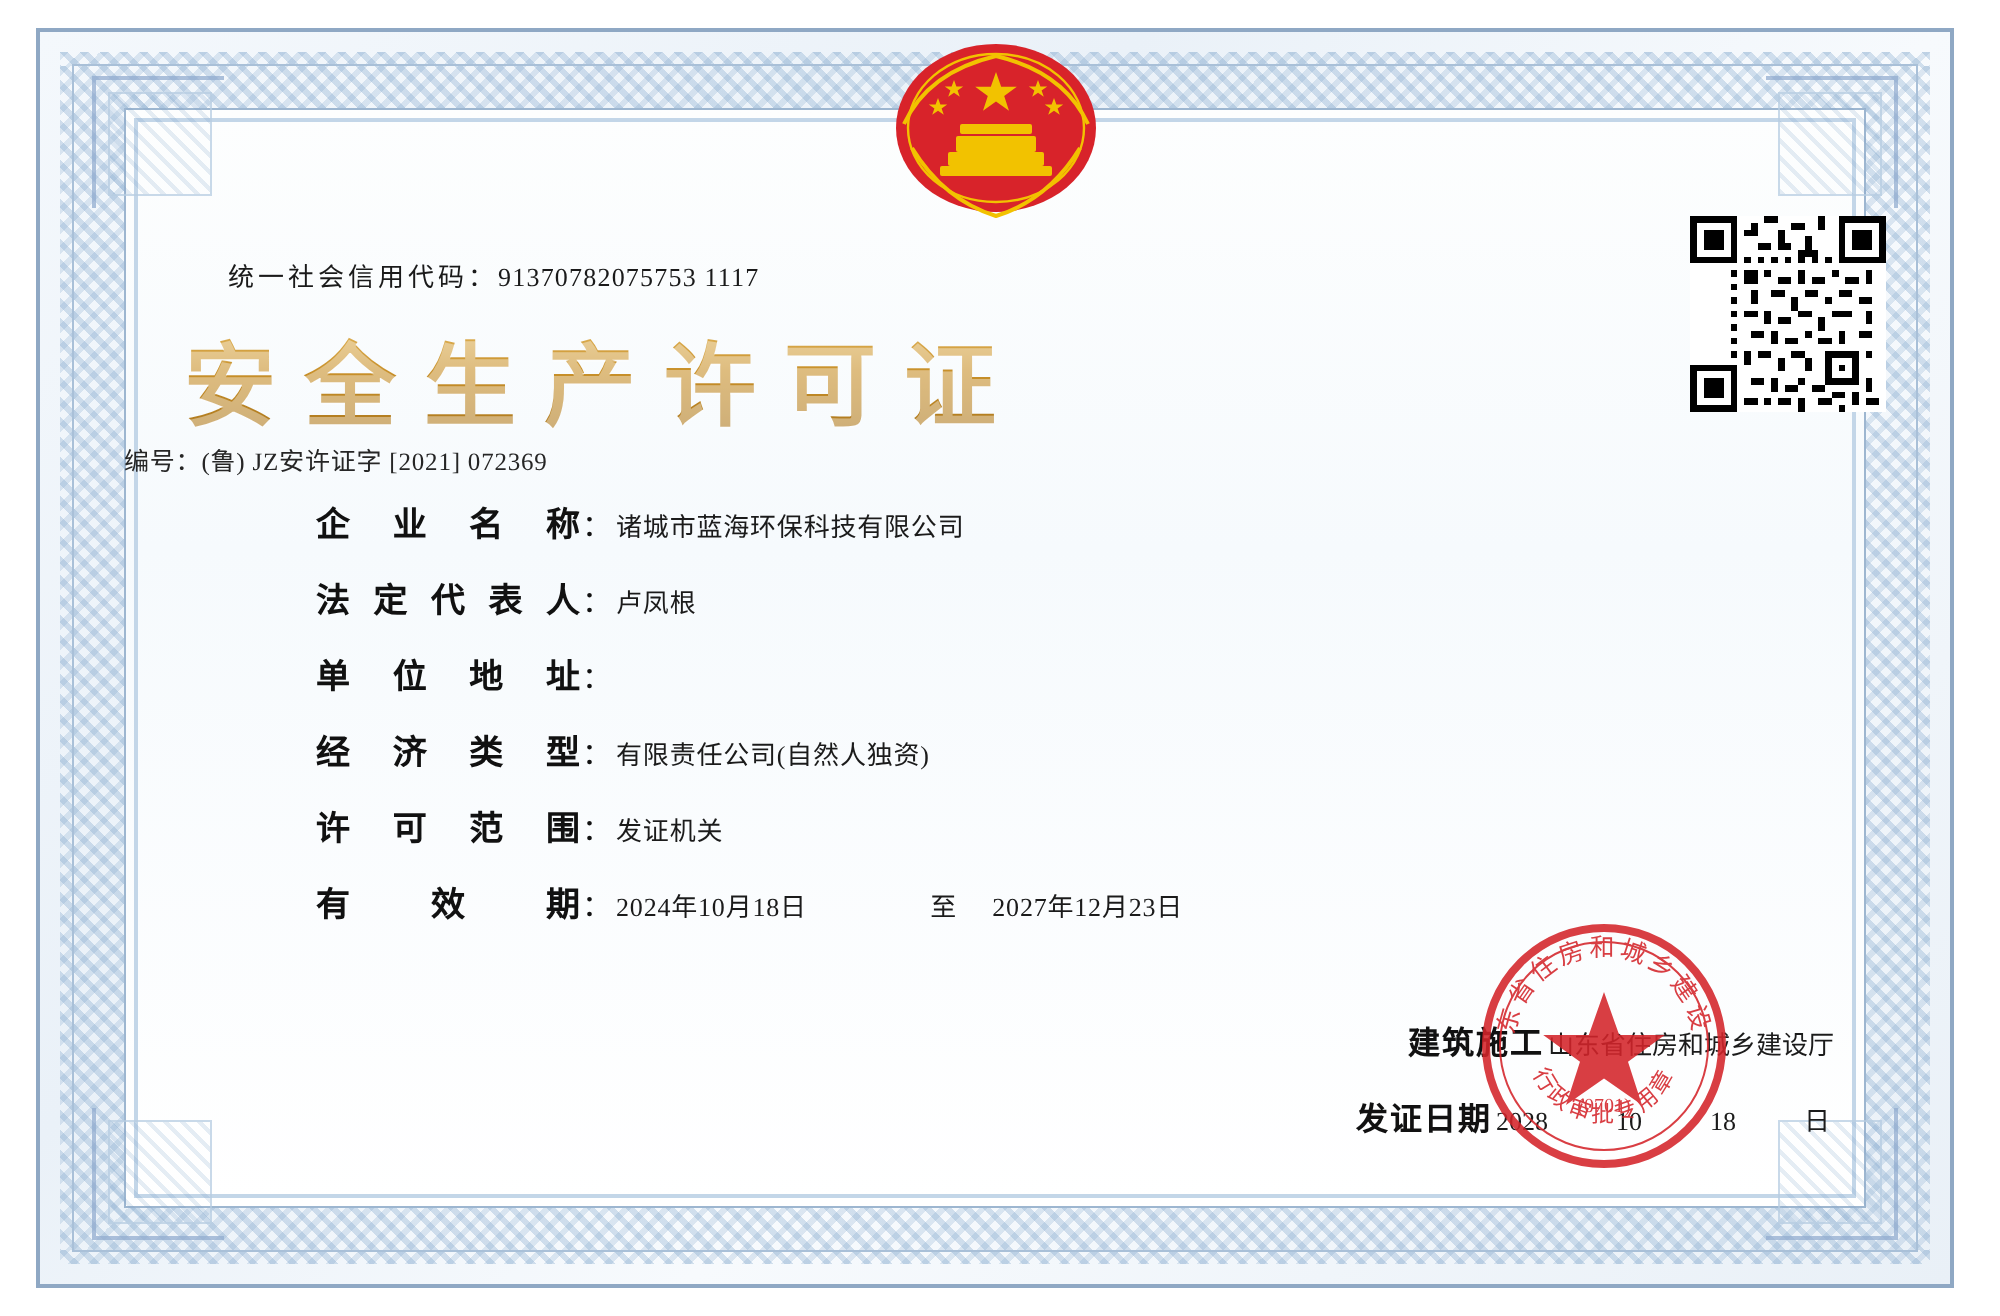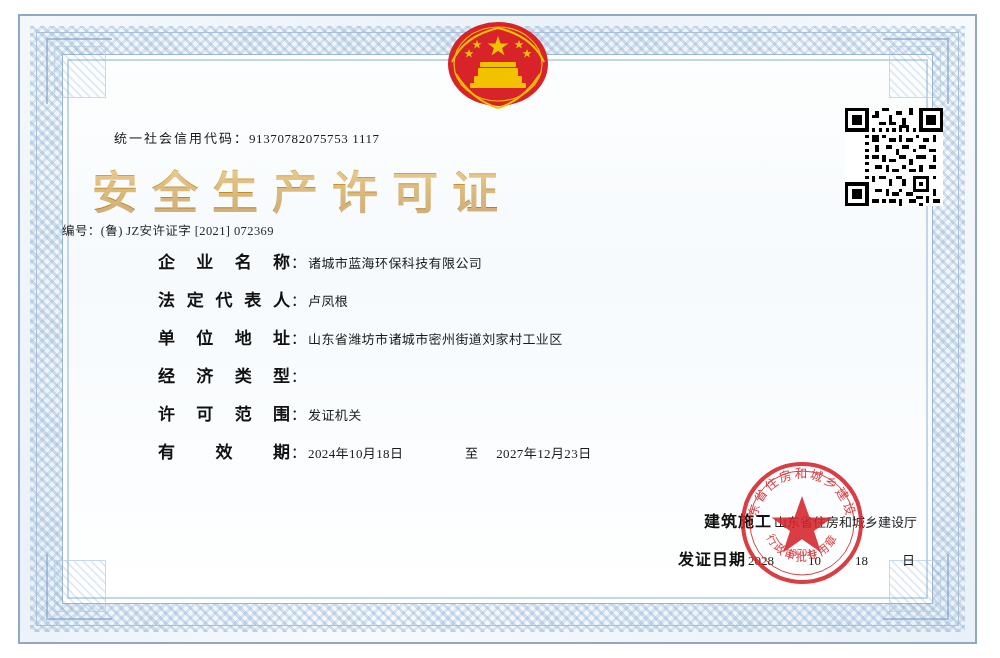--- a/index.html
+++ b/index.html
@@ -458,31 +458,31 @@
       </div>
 
       <div class="field-row">
         <div class="field-label">
           <span class="ch">单</span>
           <span class="ch">位</span>
           <span class="ch">地</span>
           <span class="ch">址</span>
         </div>
         <div class="field-colon">：</div>
-        <div class="field-value">山东省潍坊市诸城市密州街道刘家村工业区</div>
       </div>
 
       <div class="field-row">
         <div class="field-label">
           <span class="ch">经</span>
           <span class="ch">济</span>
           <span class="ch">类</span>
           <span class="ch">型</span>
         </div>
         <div class="field-colon">：</div>
+        <div class="field-value">有限责任公司(自然人独资)</div>
       </div>
 
       <div class="field-row">
         <div class="field-label">
           <span class="ch">许</span>
           <span class="ch">可</span>
           <span class="ch">范</span>
           <span class="ch">围</span>
         </div>
         <div class="field-colon">：</div>

